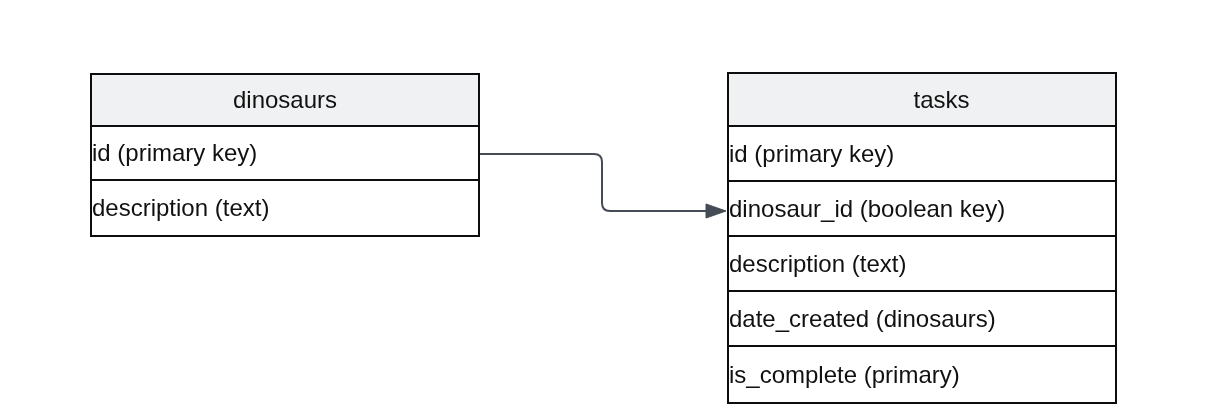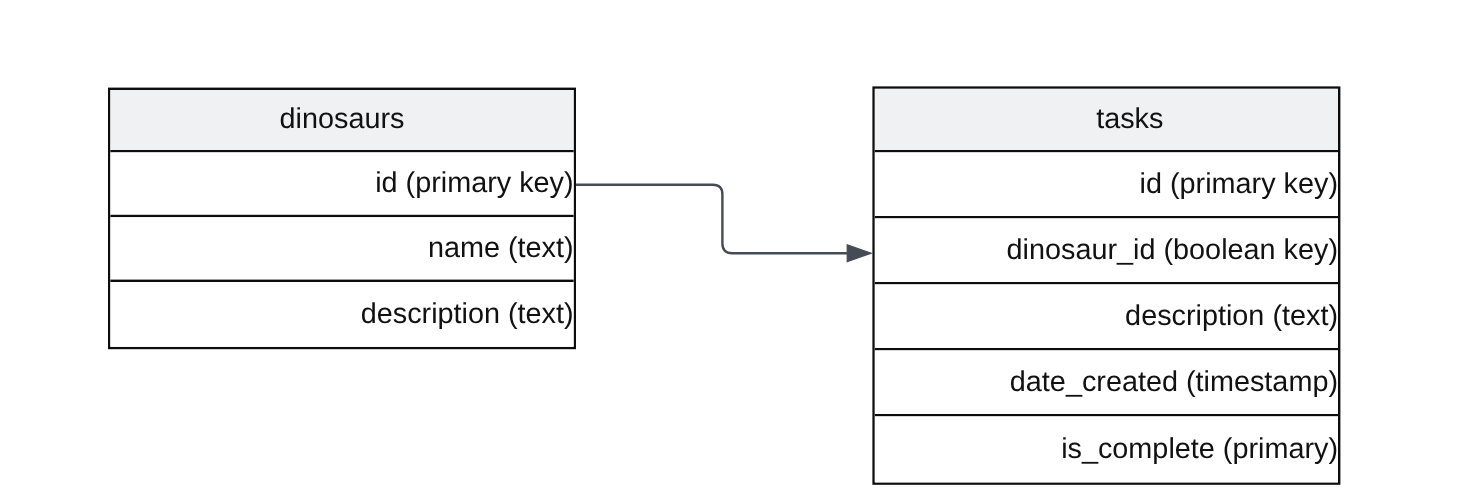--- a/index.html
+++ b/index.html
@@ -36,21 +36,21 @@
     border-bottom: 2px solid var(--table_border);
     display: flex;
     align-items: center;
     justify-content: center;
   }
   .entity-table .tbl-row {
     background: var(--row_fill);
     border-bottom: 2px solid var(--table_border);
     display: flex;
     align-items: center;
-    justify-content: flex-end;
+    justify-content: flex-start;
   }
   .entity-table .tbl-row:last-child { border-bottom: none; }
   .tbl-label {
     font-size: 24px;
     color: var(--text);
     white-space: nowrap;
   }
   #table-dinosaurs { left: 90px; top: 38px; }
   #table-dinosaurs .tbl-header, #table-dinosaurs .tbl-row { height: 54px; }
   #table-dinosaurs .tbl-header { height: 52px; } 
@@ -81,42 +81,39 @@
 <div class="canvas">
 
   <div class="entity-table" id="table-dinosaurs">
     <div class="tbl-header">
       <span class="tbl-label">dinosaurs</span>
     </div>
     <div class="tbl-row">
       <span class="tbl-label">id (primary key)</span>
     </div>
     <div class="tbl-row">
-      <span class="tbl-label">name (text)</span>
-    </div>
-    <div class="tbl-row">
       <span class="tbl-label">description (text)</span>
     </div>
   </div>
 
   <div class="entity-table" id="table-tasks">
     <div class="tbl-header">
       <span class="tbl-label">tasks</span>
     </div>
     <div class="tbl-row">
       <span class="tbl-label">id (primary key)</span>
     </div>
     <div class="tbl-row">
       <span class="tbl-label">dinosaur_id (boolean key)</span>
     </div>
     <div class="tbl-row">
       <span class="tbl-label">description (text)</span>
     </div>
     <div class="tbl-row">
-      <span class="tbl-label">date_created (timestamp)</span>
+      <span class="tbl-label">date_created (dinosaurs)</span>
     </div>
     <div class="tbl-row">
       <span class="tbl-label">is_complete (primary)</span>
     </div>
   </div>
 
   <svg class="connector-layer" width="1226" height="413" viewBox="0 0 1226 413" aria-hidden="true">
     <path d="M 480 119 L 594 119 Q 602 119 602 127 L 602 168 Q 602 176 610 176 L 706 176"></path>
     <polygon points="706,169 726,176 706,183"></polygon>
   </svg>

